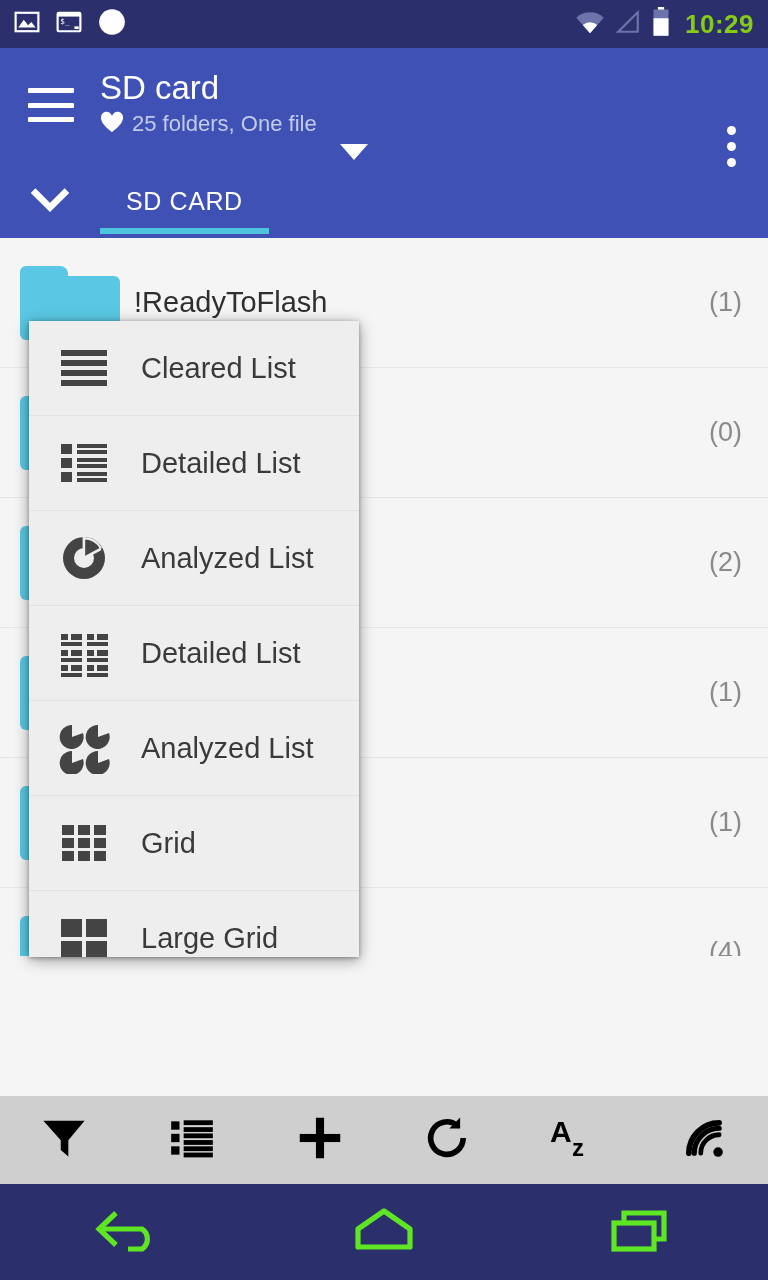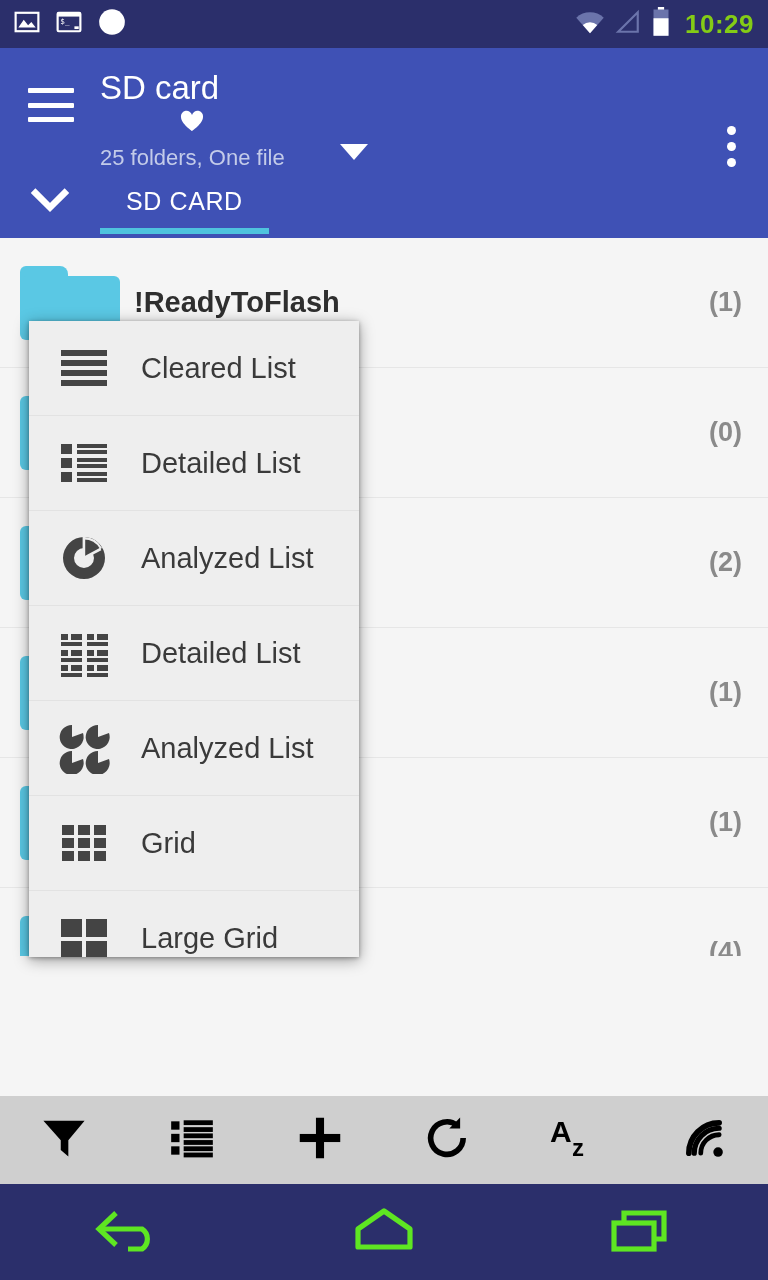--- a/index.html
+++ b/index.html
@@ -33,21 +33,21 @@
     position:absolute; left:28px; top:40px; width:46px; height:34px;
     display:flex; flex-direction:column; justify-content:space-between;
     cursor:pointer;
   }
   #hamburger i{ display:block; height:5px; background:#fff; border-radius:1px; }
   #title-block{ position:absolute; left:100px; top:20px; }
   #app-title{
     color:#ffffff; font-size:33px; line-height:40px; font-weight:normal;
     white-space:nowrap;
   }
-  #subtitle-row{ display:flex; align-items:center; gap:8px; margin-top:2px;flex-direction:column; }
+  #subtitle-row{ display:flex; align-items:center; gap:8px; margin-top:2px; }
   #subtitle{
     color:#c3cbe9; font-size:22px; line-height:28px; white-space:nowrap;
   }
   #path-caret{
     position:absolute; left:340px; top:96px;
     width:0; height:0; border-left:14px solid transparent;
     border-right:14px solid transparent; border-top:16px solid #fff;
   }
   #overflow-menu{
     position:absolute; right:32px; top:78px;
@@ -71,21 +71,21 @@
   #tab-label{
     color:#ffffff; font-size:25px; letter-spacing:.6px;
   }
   #tab-indicator{
     position:absolute; left:0; right:0; bottom:0; height:6px; background:#4fc3de;
   }
 
   
   #file-list{
     position:absolute; left:0; top:238px; width:768px; height:718px;
-    background:#f5f5f5; overflow:hidden;font-weight:bold;
+    background:#f5f5f5; overflow:hidden;
   }
   .file-row{
     position:relative; height:80px; display:flex; align-items:center;
     border-bottom:1px solid #e6e6e6; padding:0 26px 0 20px;
   }
   .file-row.tall{ height:130px; }
   .folder-ic{
     width:100px; height:74px; position:relative; flex:0 0 100px;
   }
   .folder-ic .tab{

